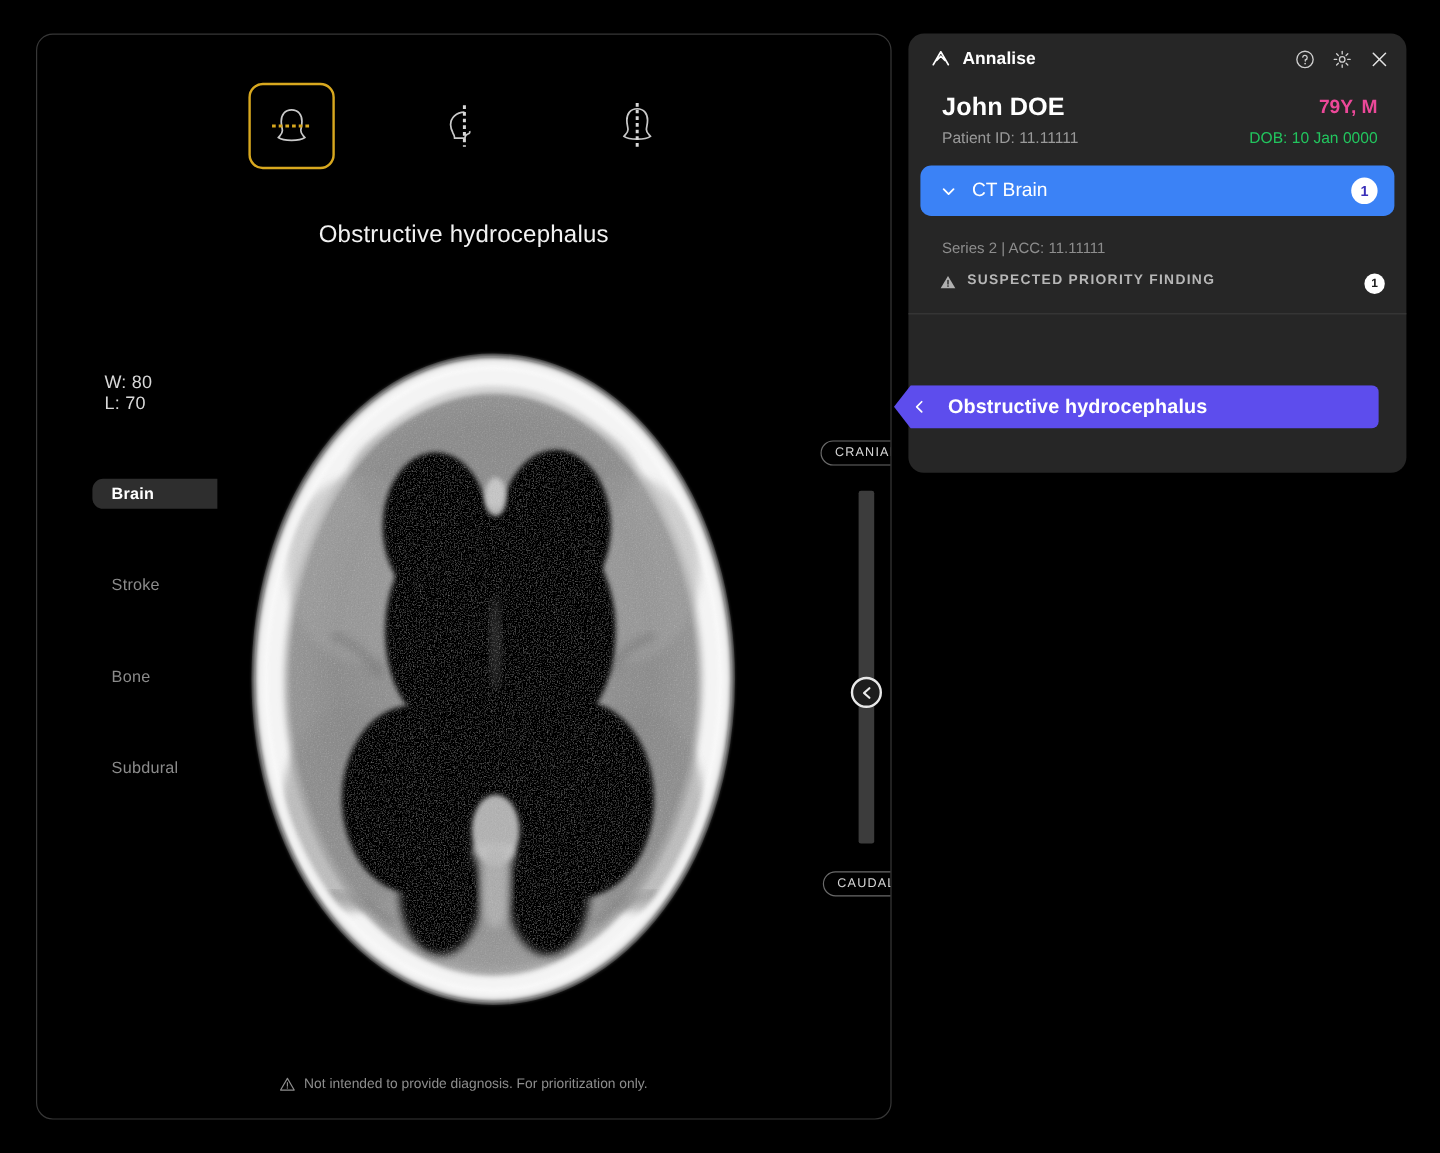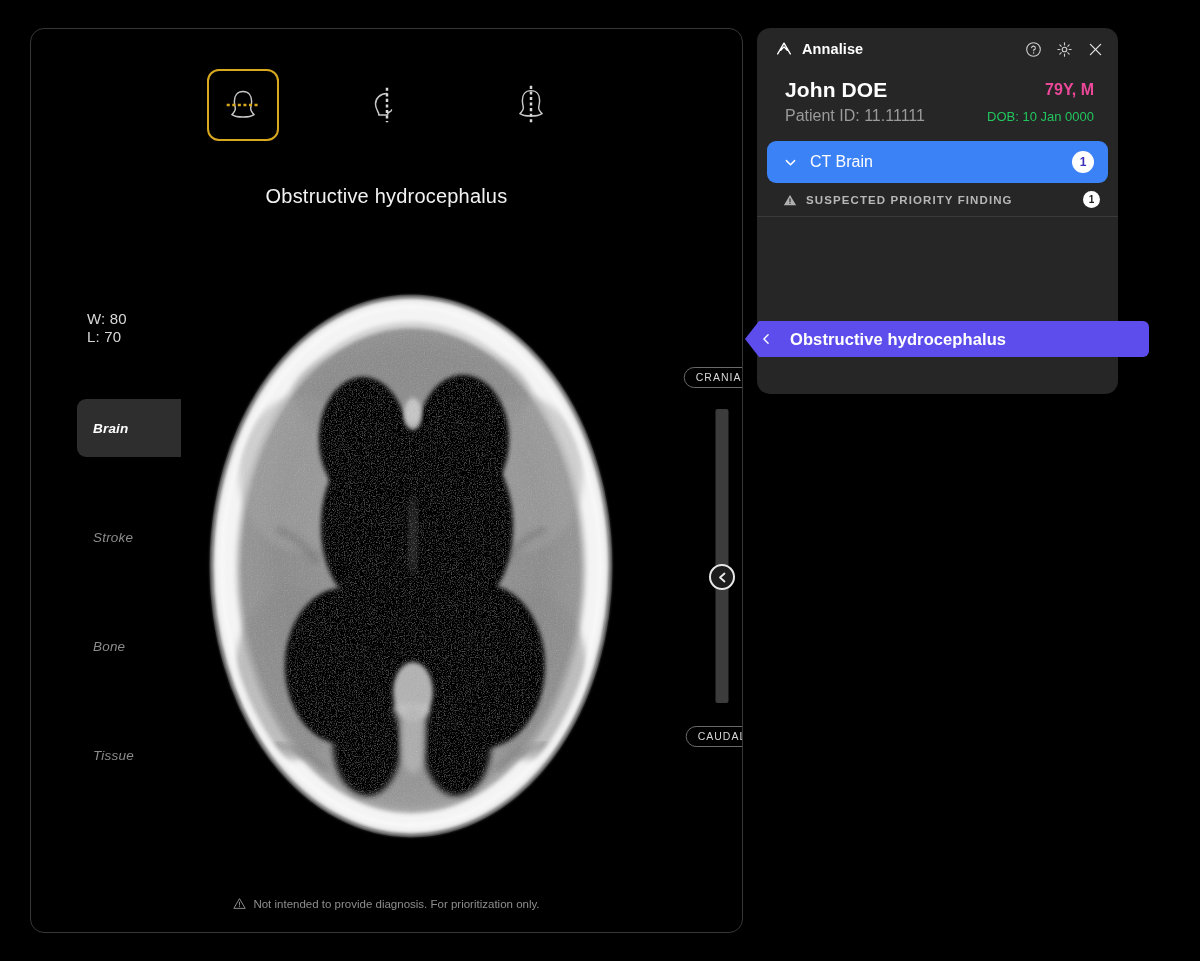--- a/index.html
+++ b/index.html
@@ -44,24 +44,24 @@
   .wl {
     position: absolute; left: 56px; top: 281px;
     color: #d8d8d8; font-size: 15px; line-height: 18px;
     letter-spacing: .2px;
   }
   .wl .row { white-space: pre; }
 
   
   .presets { position: absolute; left: 46px; top: 370px; width: 150px; }
   .preset {
-    height: 58px; display: flex; align-items: center;
+    height: 25px; display: flex; align-items: center;
     padding: 0 16px; margin-bottom: 51px;
     border-radius: 9px; cursor: pointer;
-    color: #8b8b8b; font-size: 13.5px; letter-spacing: .2px; font-style: italic;
+    color: #8b8b8b; font-size: 13.5px; letter-spacing: .2px;
   }
   .preset.active { background: #2e2e2e; color: #fff; font-weight: bold; }
 
   
   .ct-wrap {
     position: absolute; left: 150px; top: 245px;
     width: 460px; height: 580px;
     display: flex; align-items: center; justify-content: center;
   }
   .ct-wrap svg { width: 100%; height: 100%; }
@@ -96,59 +96,59 @@
   
   .disclaimer {
     position: absolute; bottom: 22px; left: 0; width: 100%;
     display: flex; align-items: center; justify-content: center; gap: 7px;
     color: #8d8d8d; font-size: 11.5px; text-align: center;
   }
 
   
   .panel {
     position: absolute; left: 757px; top: 28px;
-    width: 361px; height: 366px;
+    width: 415px; height: 366px;
     background: #262626; border-radius: 13px;
   }
   .panel-head {
     display: flex; align-items: center;
     height: 42px; padding: 0 14px 0 18px;
   }
   .brand { display: flex; align-items: center; gap: 9px; }
   .brand-name { color: #fff; font-size: 14.5px; font-weight: bold; letter-spacing: .1px; }
   .head-actions { margin-left: auto; display: flex; align-items: center; gap: 14px; }
   .head-actions .ic { cursor: pointer; display: flex; }
 
   .patient { padding: 8px 24px 16px 28px; }
   .patient-top { display: flex; align-items: center; }
   .pname { color: #fff; font-size: 21px; font-weight: bold; letter-spacing: .1px; }
   .page  { margin-left: auto; color: #ec4899; font-size: 16px; font-weight: bold; }
   .patient-sub { display: flex; align-items: baseline; margin-top: 5px; }
-  .pid  { color: #9a9a9a; font-size: 16px; }
+  .pid  { color: #9a9a9a; font-size: 13px; }
   .pdob { margin-left: auto; color: #22c55e; font-size: 13px; }
 
   .study {
     margin: 0 10px; height: 42px;
     background: #3b82f6; border-radius: 9px;
     display: flex; align-items: center; padding: 0 14px 0 16px;
     cursor: pointer;
   }
   .study-label { color: #fff; font-size: 16px; margin-left: 12px; }
   .count-badge {
     margin-left: auto;
     width: 22px; height: 22px; border-radius: 50%;
     background: #fff; color: #3a2fb8;
     font-size: 12px; font-weight: bold;
     display: flex; align-items: center; justify-content: center;
   }
 
   .series { padding: 20px 0 14px 28px; color: #8d8d8d; font-size: 12.5px; }
 
   .spf {
-    display: flex; align-items: center;
+    display: flex; 
     height: 34px; padding: 0 18px 0 26px;
     border-bottom: 1px solid #3a3a3a;
   }
   .spf-label {
     color: #b7b7b7; font-size: 11.5px; font-weight: bold;
     letter-spacing: 1.1px; margin-left: 9px;
   }
   .spf-badge {
     margin-left: auto;
     width: 17px; height: 17px; border-radius: 50%;
@@ -211,21 +211,21 @@
       <div class="preset active">
         <span>Brain</span>
       </div>
       <div class="preset">
         <span>Stroke</span>
       </div>
       <div class="preset">
         <span>Bone</span>
       </div>
       <div class="preset">
-        <span>Tissue</span>
+        <span>Subdural</span>
       </div>
     </div>
 
     <div class="ct-wrap">
       <svg viewBox="0 0 460 580">
         <defs>
           <radialGradient id="parenchyma" cx="50%" cy="45%" r="62%">
             <stop offset="0%" stop-color="#9a9a9a"></stop>
             <stop offset="62%" stop-color="#8e8e8e"></stop>
             <stop offset="100%" stop-color="#a2a2a2"></stop>
@@ -373,20 +373,21 @@
     </div>
 
     <div class="study">
       <svg width="15" height="15" viewBox="0 0 20 20">
         <polyline points="4.5,7.5 10,13 15.5,7.5" fill="none" stroke="#fff" stroke-width="2" stroke-linecap="round" stroke-linejoin="round"></polyline>
       </svg>
       <span class="study-label">CT Brain</span>
       <span class="count-badge">1</span>
     </div>
 
+    <div class="series">Series 2 | ACC: 11.11111</div>
 
     <div class="spf">
       <svg width="14" height="14" viewBox="0 0 16 16">
         <path d="M8 2.2 L15 14 H1 Z" fill="#b0b0b0"></path>
         <line x1="8" y1="6.6" x2="8" y2="10" stroke="#262626" stroke-width="1.3" stroke-linecap="round"></line>
         <circle cx="8" cy="11.8" r=".8" fill="#262626"></circle>
       </svg>
       <span class="spf-label">SUSPECTED PRIORITY FINDING</span>
       <span class="spf-badge">1</span>
     </div>

